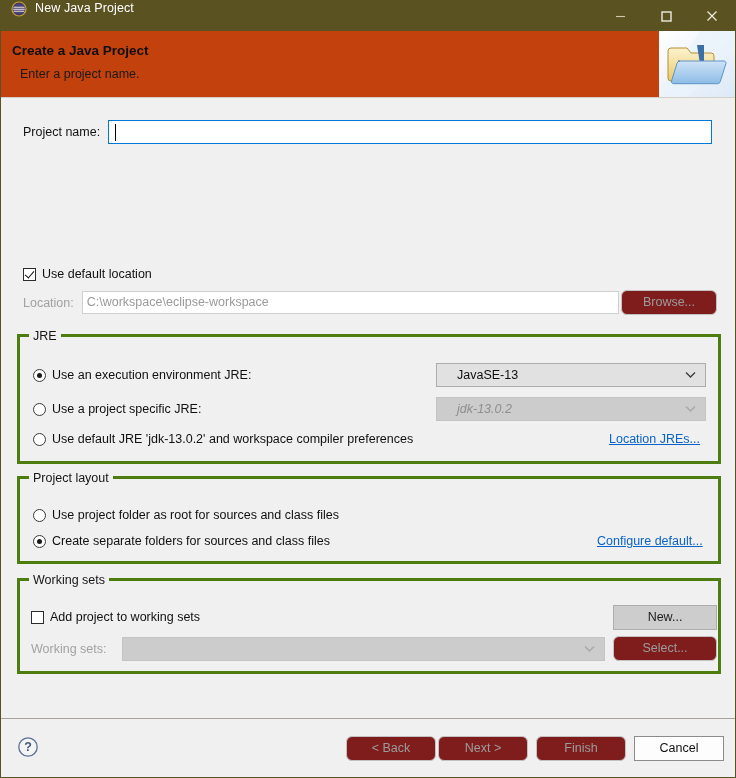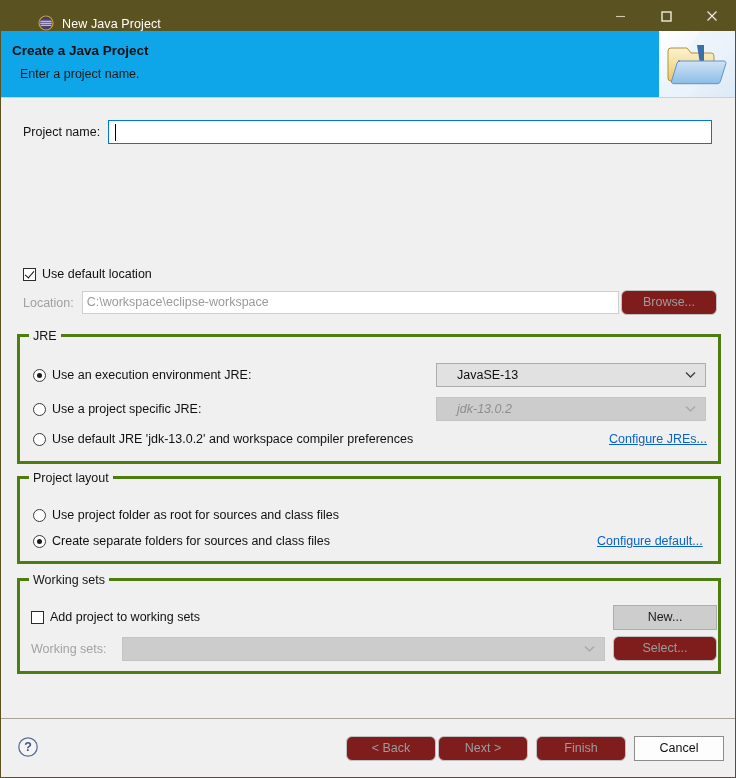--- a/index.html
+++ b/index.html
@@ -19,23 +19,22 @@
     background: #f0f0f0;
     border: 1px solid #5b5221;
     overflow: hidden;
   }
 
   
   .titlebar {
     height: 30px;
     background: #5b5221;
     display: flex;
-    align-items: flex-end;
+    align-items: flex-start;
     position: relative;
-    padding-left: 27px;
   }
   .title-icon {
     width: 16px;
     height: 16px;
     margin-left: 10px;
     margin-right: 8px;
     flex: 0 0 auto;
   }
   .title-text {
     color: #ffffff;
@@ -52,21 +51,21 @@
   .win-btn {
     width: 46px;
     display: flex;
     align-items: center;
     justify-content: center;
     color: #e8e4d4;
   }
 
   
   .header {
-    background: #0ea5e9;
+    background: #c2410c;
     height: 67px;
     position: relative;
     border-bottom: 1px solid #d4d0c8;
     box-sizing: border-box;
   }
   .header-title {
     position: absolute;
     left: 11px;
     top: 12px;
     font-size: 13.5px;
@@ -477,21 +476,21 @@
 
     <div class="combo disabled" style="left:435px; top:299px; width:270px; height:24px;font-style:italic;">
       <span>jdk-13.0.2</span>
       <span class="chev">
         <svg width="11" height="8" viewBox="0 0 11 8">
             <path d="M1 1.5 L5.5 6 L10 1.5" fill="none" stroke="#a8a8a8" stroke-width="1.3"></path>
           </svg>
       </span>
     </div>
 
-    <span class="link" style="left:608px; top:334px;">Configure JREs...</span>
+    <span class="link" style="left:608px; top:334px;">Location JREs...</span>
 
     <div class="group grp-lay">
       <span class="group-title">Project layout</span>
     </div>
 
     <div class="radio-row" style="left:32px; top:410px;">
       <span class="rad"></span>
       <span class="rad-label">Use project folder as root for sources and class files</span>
     </div>
     <div class="radio-row" style="left:32px; top:436px;">

